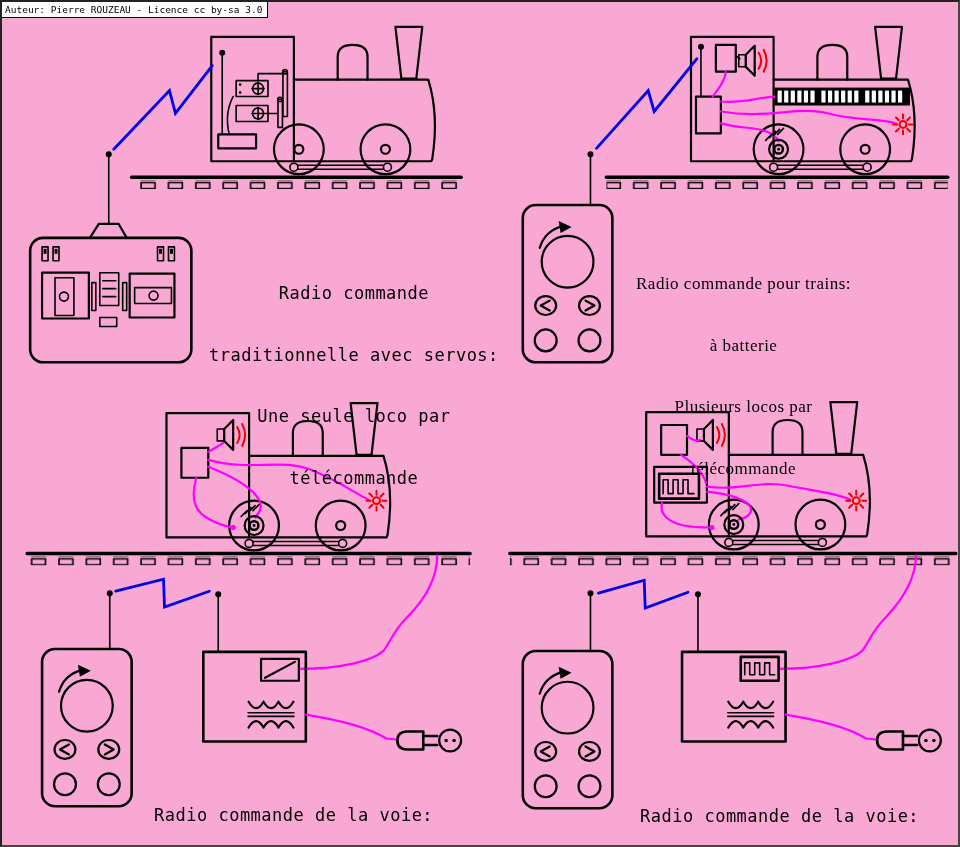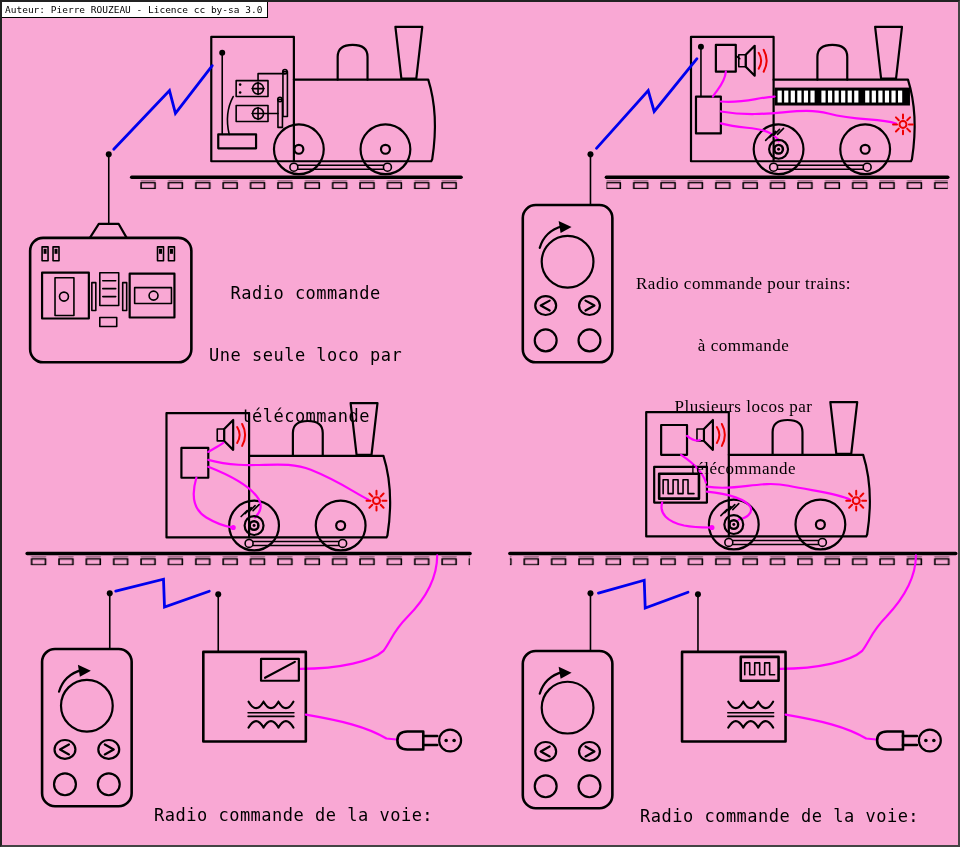--- a/index.html
+++ b/index.html
@@ -294,27 +294,28 @@
       <use href="#plug" xlink:href="#plug" transform="translate(879,728)"></use>
       <path d="M 599,594 L 645,581 L 646,609 L 689,593" class="bolt"></path>
       <use href="#handset" xlink:href="#handset" transform="translate(523,652)"></use>
       <line x1="591" y1="652" x2="591" y2="597" class="ln thin"></line>
       <circle cx="591" cy="594" r="3" class="fillb"></circle>
     </g>
   </svg>
 
   <div class="caption cap-tl">
     <div>Radio commande</div>
+    <div>traditionnelle avec servos:</div>
     <div>Une seule loco par</div>
     <div>télécommande</div>
   </div>
 
   <div class="caption cap-tr">
     <div>Radio commande pour trains:</div>
-    <div>à commande</div>
+    <div>à batterie</div>
     <div>Plusieurs locos par</div>
     <div>télécommande</div>
   </div>
 
   <div class="caption cap-bl">
     <div>Radio commande de la voie:</div>
     
     
   </div>
 

